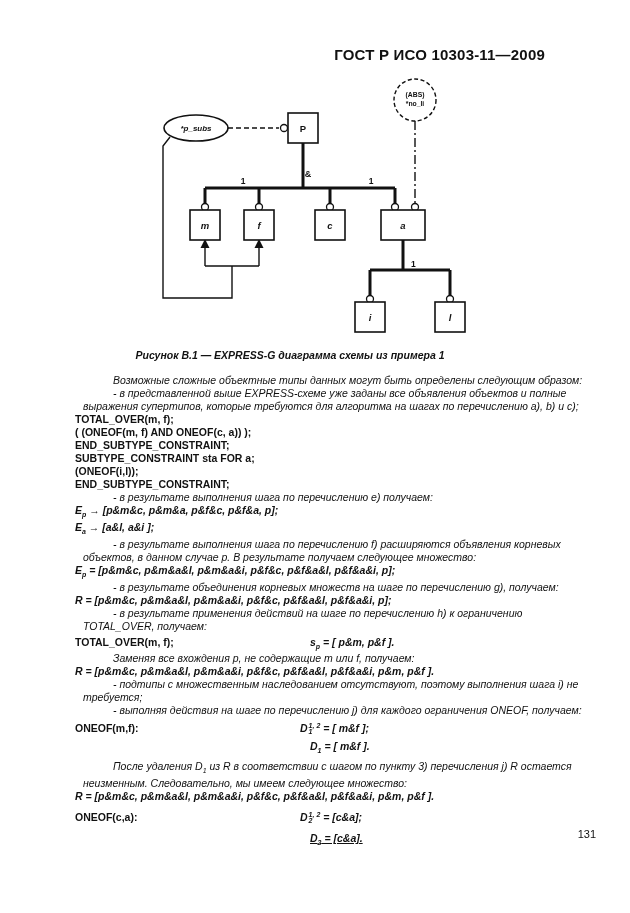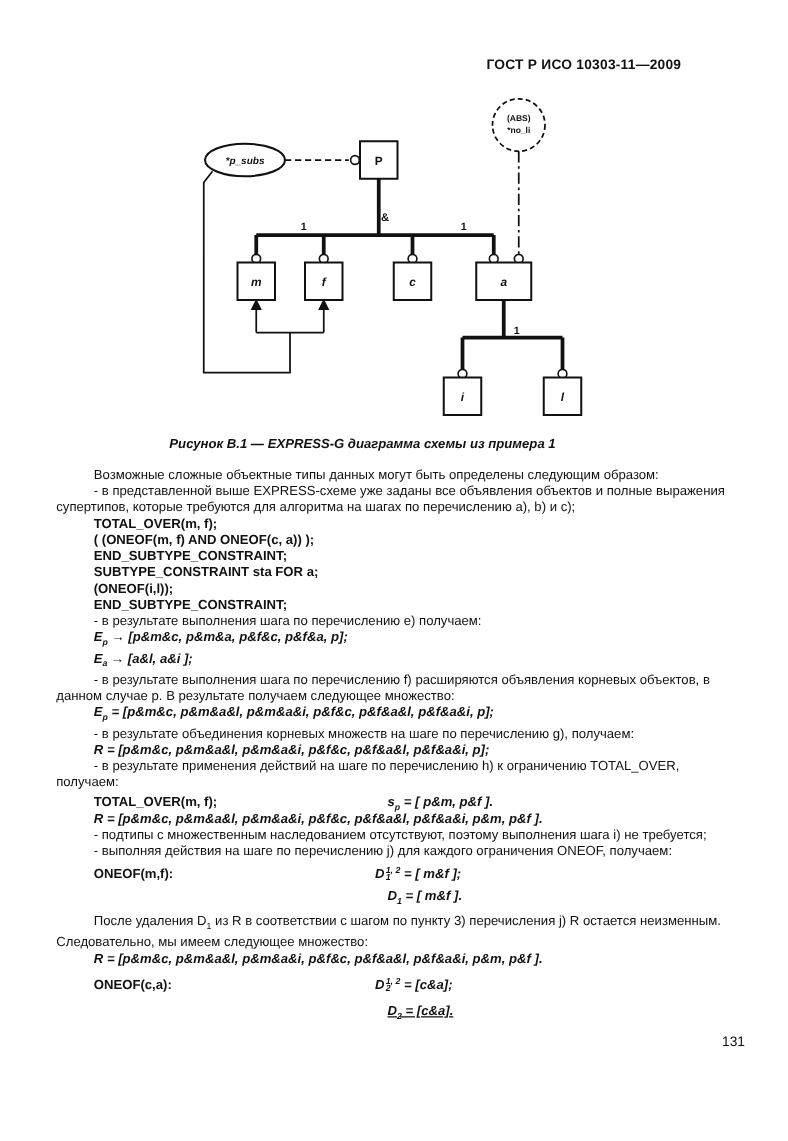--- a/index.html
+++ b/index.html
@@ -3,21 +3,21 @@
 <meta charset="utf-8">
 <style>
   * { margin:0; padding:0; box-sizing:border-box; }
   html,body { background:#ffffff; }
   .page {
     position:relative; width:630px; height:913px; background:#ffffff;
     font-family:"Liberation Sans", sans-serif; color:#111; overflow:hidden;
   }
   .doc-header {
     position:absolute; top:46px; left:0; right:85px;
-    text-align:right; font-size:11px; font-weight:bold; letter-spacing:0.2px;
+    text-align:right; font-size:15px; font-weight:bold; letter-spacing:0.2px;
   }
   .diagram { position:absolute; top:78px; left:0; width:630px; height:270px; }
   .diagram text { font-family:"Liberation Sans", sans-serif; fill:#111; text-anchor:middle; }
   .shape { fill:#fff; stroke:#111; stroke-width:1.6; }
   .dashed-shape { fill:#fff; stroke:#111; stroke-width:1.4; stroke-dasharray:4 2.5; }
   .port { fill:#fff; stroke:#111; stroke-width:1.3; }
   .thick { stroke:#111; stroke-width:3; fill:none; }
   .thin { stroke:#111; stroke-width:1.4; fill:none; }
   .dashedl { stroke:#111; stroke-width:1.4; stroke-dasharray:5 3; fill:none; }
   .dashdot { stroke:#111; stroke-width:1.4; stroke-dasharray:9 3 2 3; fill:none; }
@@ -28,21 +28,21 @@
   .t-amp { font-size:9px; font-weight:bold; text-anchor:start; }
   .t-one { font-size:8.5px; font-weight:bold; }
   .caption {
     position:absolute; top:349px; left:0; width:580px; text-align:center;
     font-size:10.5px; font-weight:bold; font-style:italic;
   }
   .body-text {
     position:absolute; top:374px; left:45px; width:541px;
     font-size:10.5px; line-height:13px;
   }
-  .para { text-indent:30px; }
+  .para { font-style:italic; text-indent:30px;margin-left:38px; }
   .code-line { font-weight:bold; padding-left:30px; }
   .formula { font-weight:bold; font-style:italic; padding-left:30px; }
   .d-line { padding-left:265px; }
   .pair { position:relative; }
   .pair .left { display:inline-block; font-weight:bold; padding-left:30px; }
   .pair .right { position:absolute; top:0; font-weight:bold; font-style:italic; }
   .right-265 { left:265px; }
   .right-255 { left:255px; }
   sub, sup { font-size:7px; }
   .subsup { display:inline-block; vertical-align:-2px; margin-left:1px; }
@@ -144,20 +144,21 @@
     <p class="para">- в результате объединения корневых множеств на шаге по перечислению g), получаем:</p>
     <div class="formula">R = [p&amp;m&amp;c, p&amp;m&amp;a&amp;l, p&amp;m&amp;a&amp;i, p&amp;f&amp;c, p&amp;f&amp;a&amp;l, p&amp;f&amp;a&amp;i, p];</div>
 
     <p class="para">- в результате применения действий на шаге по перечислению h) к ограничению TOTAL_OVER, получаем:</p>
 
     <div class="pair mt3">
       <span class="left">TOTAL_OVER(m, f);</span>
       <span class="right right-265"><span>s</span><sub>p</sub><span> = [ p&amp;m, p&amp;f ].</span></span>
     </div>
 
+    <p class="para mt3">Заменяя все вхождения p, не содержащие m или f, получаем:</p>
     <div class="formula">R = [p&amp;m&amp;c, p&amp;m&amp;a&amp;l, p&amp;m&amp;a&amp;i, p&amp;f&amp;c, p&amp;f&amp;a&amp;l, p&amp;f&amp;a&amp;i, p&amp;m, p&amp;f ].</div>
 
     <p class="para">- подтипы с  множественным наследованием отсутствуют, поэтому выполнения шага i) не требуется;</p>
     <p class="para">- выполняя действия на шаге по перечислению j) для каждого ограничения ONEOF, получаем:</p>
 
     <div class="pair mt5">
       <span class="left">ONEOF(m,f):</span>
       <span class="right right-255"><span>D</span><span class="subsup"><span class="ss">1, 2</span><span class="ss">1</span></span><span> = [ m&amp;f ];</span></span>
     </div>
 

